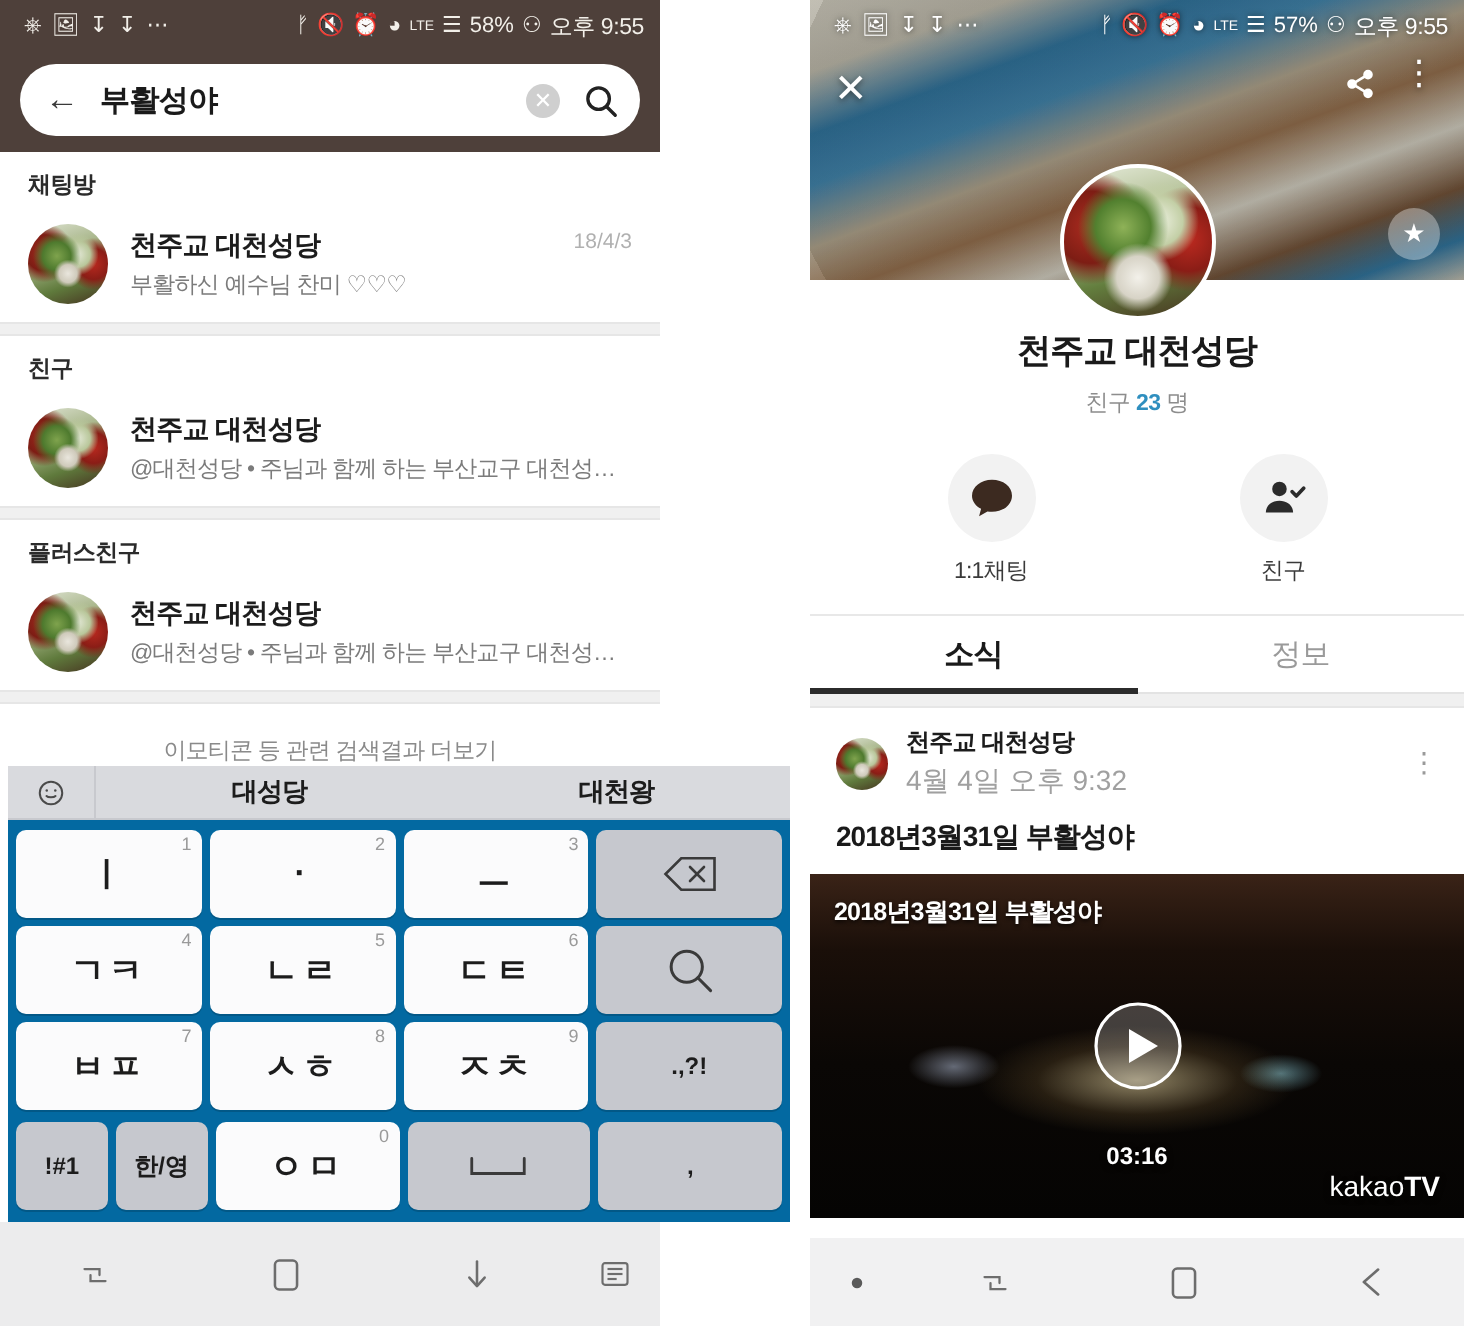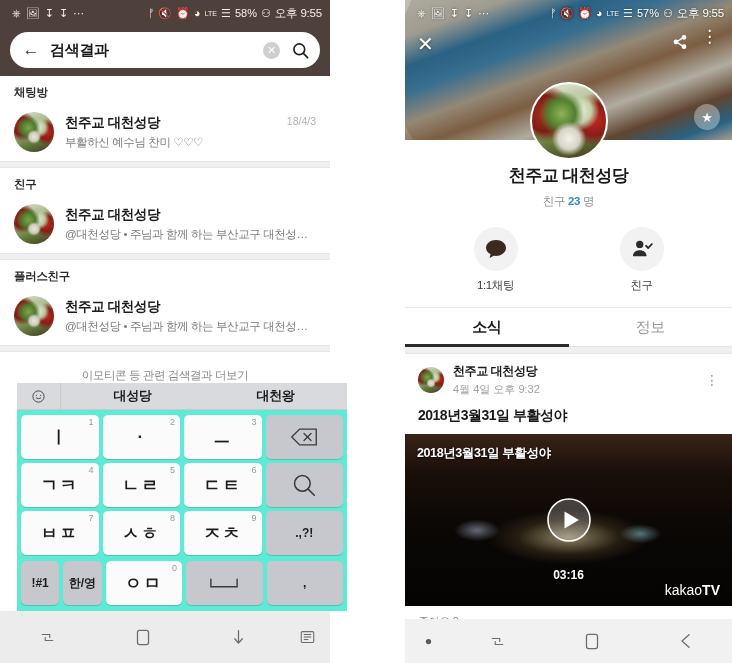--- a/index.html
+++ b/index.html
@@ -56,21 +56,21 @@
   .res-title { font-size: 13.5px; font-weight: 700; color: #1c1c1c; letter-spacing: -0.4px; }
   .res-sub { font-size: 11.5px; color: #7b7b7b; margin-top: 3px; letter-spacing: -0.4px; white-space: nowrap; overflow: hidden; text-overflow: ellipsis; }
   .res-date { font-size: 10.5px; color: #b0b0b0; flex: none; align-self: flex-start; padding-top: 3px; }
   .divider { height: 7px; background: #f0f0f0; border-top: 1px solid #e6e6e6; border-bottom: 1px solid #e6e6e6; }
 
   .more-search { text-align: center; padding: 11px 0 7px 0; background: #fff; }
   .more-line1 { font-size: 13px; font-weight: 700; color: #1a1a1a; letter-spacing: -0.4px; }
   .more-line2 { font-size: 11.5px; color: #8a8a8a; margin-top: 5px; letter-spacing: -0.4px; }
 
   
-  .kb { background: #5eead4; position: absolute; left: 17px; bottom: 52px; width: 330px; }
+  .kb { background: #0369a1; position: absolute; left: 4px; bottom: 52px; width: 391px; }
   .kb-sugg { height: 27px; display: flex; align-items: center; background: #d9dade; border-bottom: 1px solid #c8c9ce; }
   .kb-emoji { width: 44px; display: flex; align-items: center; justify-content: center; font-size: 14px; color: #4a4a4a; border-right: 1px solid #c8c9ce; height: 100%; }
   .kb-s { flex: 1; text-align: center; font-size: 13px; color: #1c1c1c; font-weight: 600; letter-spacing: -0.4px; }
   .kb-grid { display: grid; grid-template-columns: repeat(4, 1fr); gap: 4px; padding: 5px 4px 6px 4px; }
   .key { background: #fbfbfc; border-radius: 5px; height: 44px; position: relative; display: flex; align-items: center; justify-content: center; font-size: 17px; font-weight: 700; color: #1c1c1c; box-shadow: 0 1px 0 rgba(0,0,0,0.16); letter-spacing: 2px; }
   .key.fn { background: #c6c8ce; font-weight: 600; }
   .key .num { position: absolute; top: 2px; right: 5px; font-size: 9px; color: #9a9a9a; font-weight: 400; letter-spacing: 0; }
   .key.small { font-size: 12px; letter-spacing: 0; }
   .key-row4 { display: grid; grid-template-columns: 0.5fr 0.5fr 1fr 1fr 1fr; gap: 4px; padding: 0 4px 6px 4px; }
 
@@ -115,21 +115,21 @@
 
   .tabs { display: flex; border-top: 1px solid #e8e8e8; }
   .tab { flex: 1; text-align: center; padding: 10px 0 9px 0; font-size: 15px; color: #9a9a9a; letter-spacing: -0.4px; position: relative; }
   .tab.active { color: #1a1a1a; font-weight: 600; }
   .tab.active::after { content: ""; position: absolute; left: 0; right: 0; bottom: -1px; height: 3px; background: #2b2b2b; }
   .tabs-sep { height: 1px; background: #e3e3e3; }
 
   .feed-gap { height: 7px; background: #f0f0f0; border-bottom: 1px solid #e6e6e6; }
   .post-head { display: flex; align-items: center; gap: 9px; padding: 9px 13px 7px 13px; }
   .post-name { font-size: 12px; font-weight: 700; color: #1c1c1c; letter-spacing: -0.4px; }
-  .post-time { font-size: 11px; color: #a0a0a0; margin-top: 2px; }
+  .post-time { font-size: 14px; color: #a0a0a0; margin-top: 2px; }
   .post-more { margin-left: auto; color: #9a9a9a; font-size: 14px; line-height: 0.6; }
   .post-title { font-size: 14px; font-weight: 700; color: #1a1a1a; padding: 3px 13px 9px 13px; letter-spacing: -0.5px; }
   .video {
     position: relative; height: 172px; overflow: hidden;
     background:
       radial-gradient(ellipse 34% 22% at 50% 60%, rgba(255,236,180,0.55) 0%, rgba(255,200,110,0.12) 45%, rgba(0,0,0,0) 72%),
       radial-gradient(ellipse 10% 9% at 22% 56%, rgba(210,225,255,0.45) 0%, rgba(0,0,0,0) 70%),
       radial-gradient(ellipse 9% 8% at 72% 58%, rgba(150,220,235,0.5) 0%, rgba(0,0,0,0) 70%),
       linear-gradient(180deg, #3a2317 0%, #1a0f09 22%, #0a0705 55%, #050403 100%);
   }
@@ -166,21 +166,21 @@
         <span class="sb-ico">☰</span>
         <span class="sb-ico">58%</span>
         <span class="sb-ico">⚇</span>
         <span class="sb-time">오후 9:55</span>
       </div>
     </div>
 
     <div class="searchbar-wrap">
       <div class="searchbar">
         <div class="sb-back">←</div>
-        <div class="sb-query" placeholder="검색">검색결과</div>
+        <div class="sb-query" placeholder="검색">부활성야</div>
         <div class="sb-clear">✕</div>
         <div class="sb-search">
           <svg width="19" height="19" viewBox="0 0 24 24" fill="none" stroke="#222" stroke-width="2.1">
               <circle cx="10.5" cy="10.5" r="6.8"></circle>
               <line x1="15.6" y1="15.6" x2="21" y2="21" stroke-linecap="round"></line>
             </svg>
         </div>
       </div>
     </div>
 

